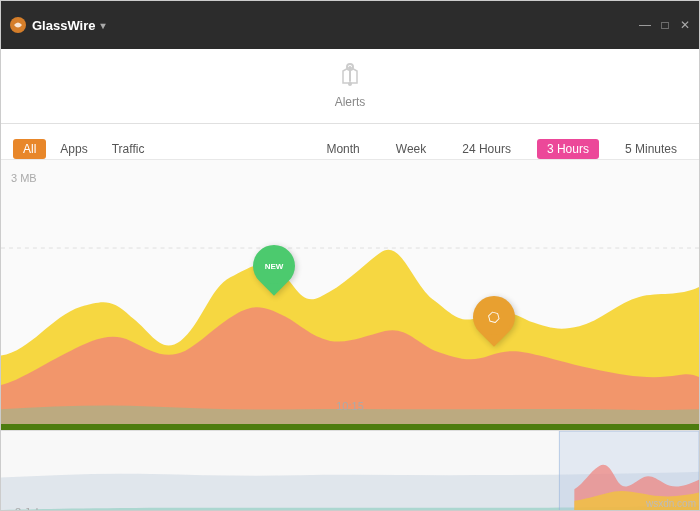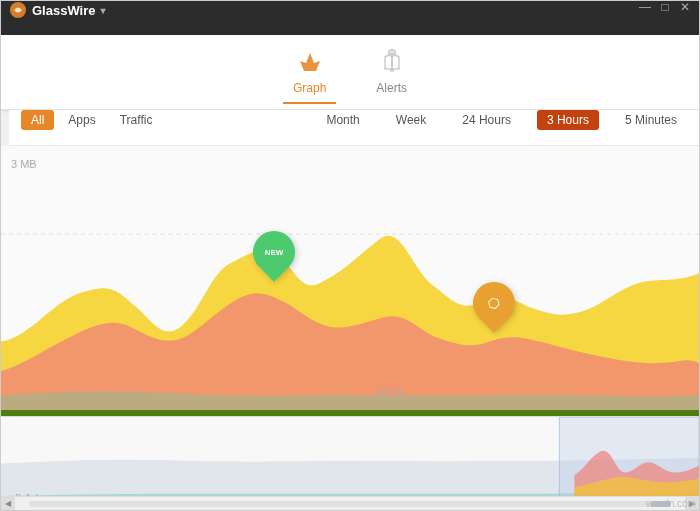--- a/index.html
+++ b/index.html
@@ -8,23 +8,23 @@
       height: 511px;
       font-family: 'Segoe UI', Arial, sans-serif;
       background: #f0f0f0;
       overflow: hidden;
       border: 1px solid #ccc;
     }
 
     
     .title-bar {
       background: #2c2c2c;
-      height: 34px;
-      display: flex;
-      align-items: flex-start;
+      height: 48px;
+      display: flex;
+      align-items: center;
       justify-content: space-between;
       padding: 0 8px;
       user-select: none;
     }
     .title-bar-left {
       display: flex;
       align-items: center;
       gap: 6px;
     }
     .glasswire-logo {
@@ -98,25 +98,24 @@
       right: 0;
       height: 2px;
       background: #e8872a;
     }
 
     
     .filter-bar {
       background: #fff;
       height: 36px;
       display: flex;
-      align-items: flex-start;
+      align-items: flex-end;
       padding: 0 12px;
       border-bottom: 1px solid #e8e8e8;
       gap: 4px;
-      margin-left: 8px;
     }
     .filter-left {
       display: flex;
       align-items: center;
       gap: 4px;
       flex: 1;
     }
     .filter-btn {
       padding: 3px 10px;
       font-size: 12px;
@@ -139,21 +138,21 @@
     .time-btn {
       padding: 3px 10px;
       font-size: 12px;
       border: none;
       background: transparent;
       color: #555;
       cursor: pointer;
       border-radius: 3px;
     }
     .time-btn.active {
-      background: #c2410c;
+      background: #ec4899;
       color: #fff;
     }
 
     
     .chart-area {
       background: #fafafa;
       height: 270px;
       position: relative;
       overflow: hidden;
       border-bottom: 6px solid #4d7c0f;
@@ -172,21 +171,20 @@
       width: 100%;
       height: 100%;
     }
     .time-label {
       position: absolute;
       bottom: 12px;
       left: 50%;
       transform: translateX(-50%);
       font-size: 11px;
       color: #aaa;
-      margin-left: 40px;
     }
 
     
     .marker {
       position: absolute;
       display: flex;
       flex-direction: column;
       align-items: center;
     }
     .marker-bubble {
@@ -301,28 +299,20 @@
   </div>
   <div class="title-bar-controls">
     <div class="title-ctrl">—</div>
     <div class="title-ctrl">□</div>
     <div class="title-ctrl">✕</div>
   </div>
 </div>
 
 <div class="nav-tabs">
 
-  <div class="nav-tab active">
-    <div class="tab-icon">
-      <svg width="28" height="28" viewBox="0 0 28 28">
-        <polygon points="14,4 18,14 24,12 20,22 8,22 4,12 10,14" fill="#e8872a" opacity="0.9"></polygon>
-      </svg>
-    </div>
-    <span class="tab-label">Graph</span>
-  </div>
 
 
 
 
   <div class="nav-tab">
     <div class="tab-icon">
       <svg width="28" height="28" viewBox="0 0 28 28">
         <path d="M14 4 L14 18" stroke="#ccc" stroke-width="2" stroke-linecap="round"></path>
         <circle cx="14" cy="21" r="2" fill="#ccc"></circle>
         <circle cx="14" cy="4" r="3" fill="none" stroke="#ccc" stroke-width="2"></circle>

